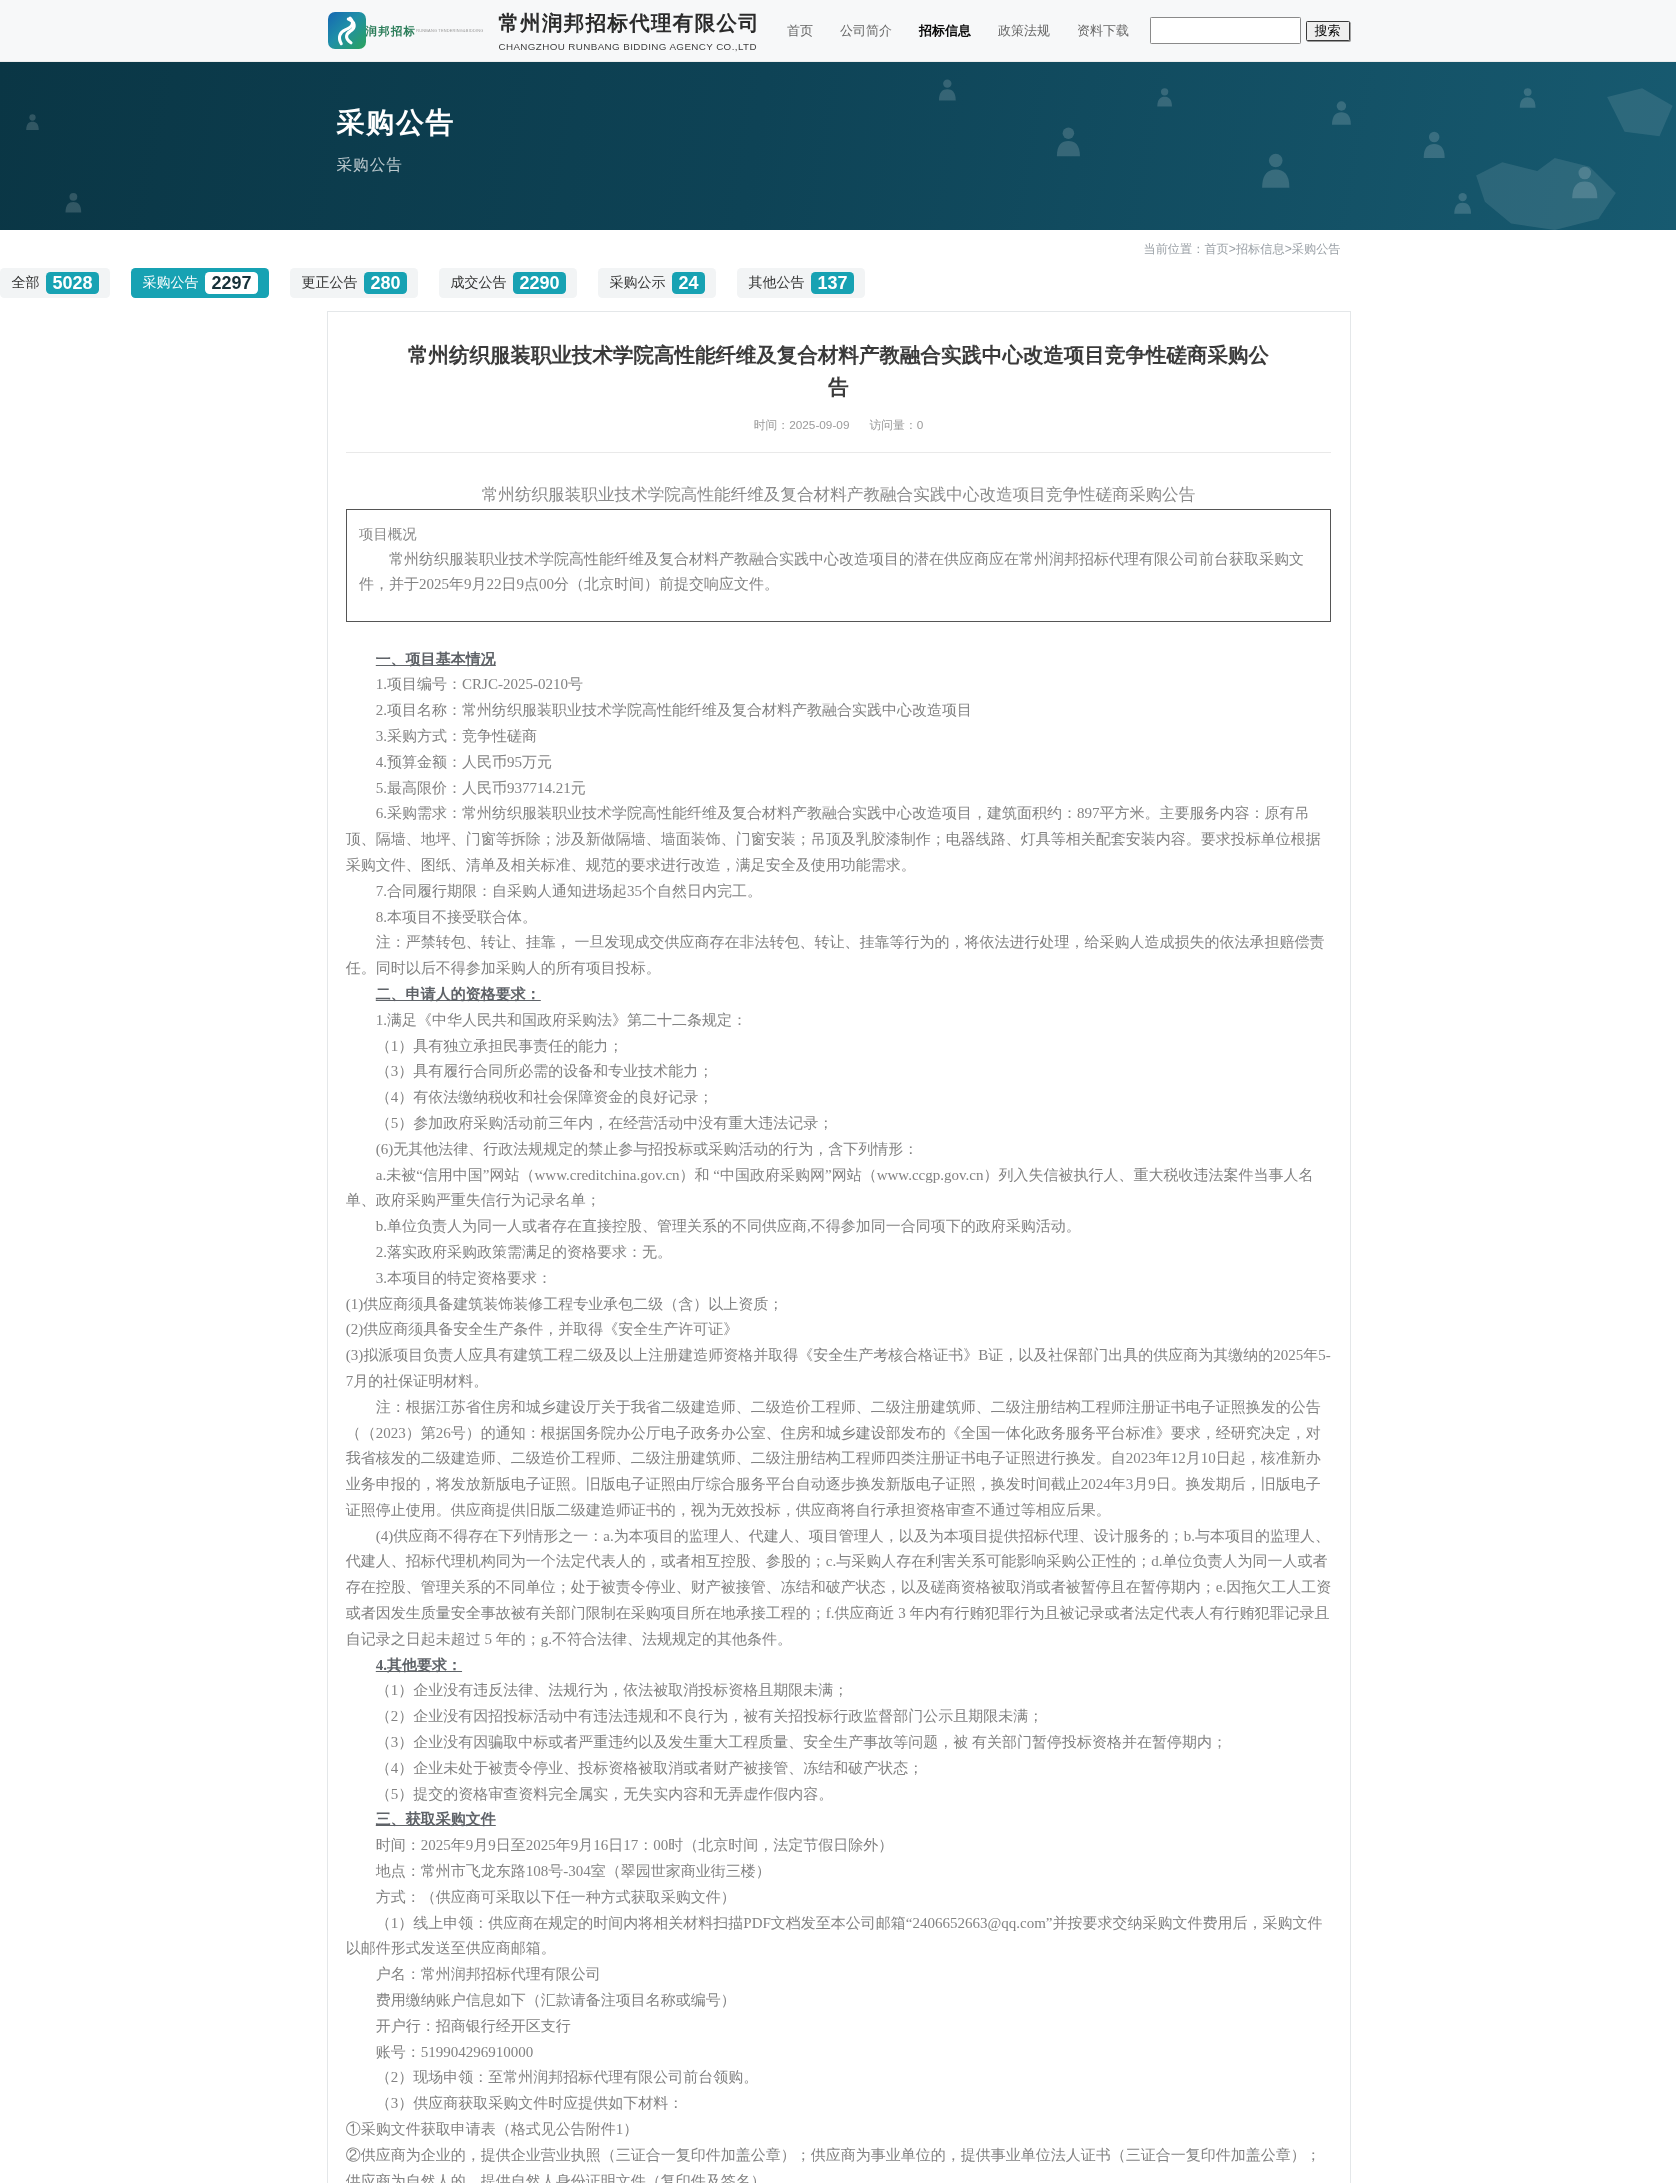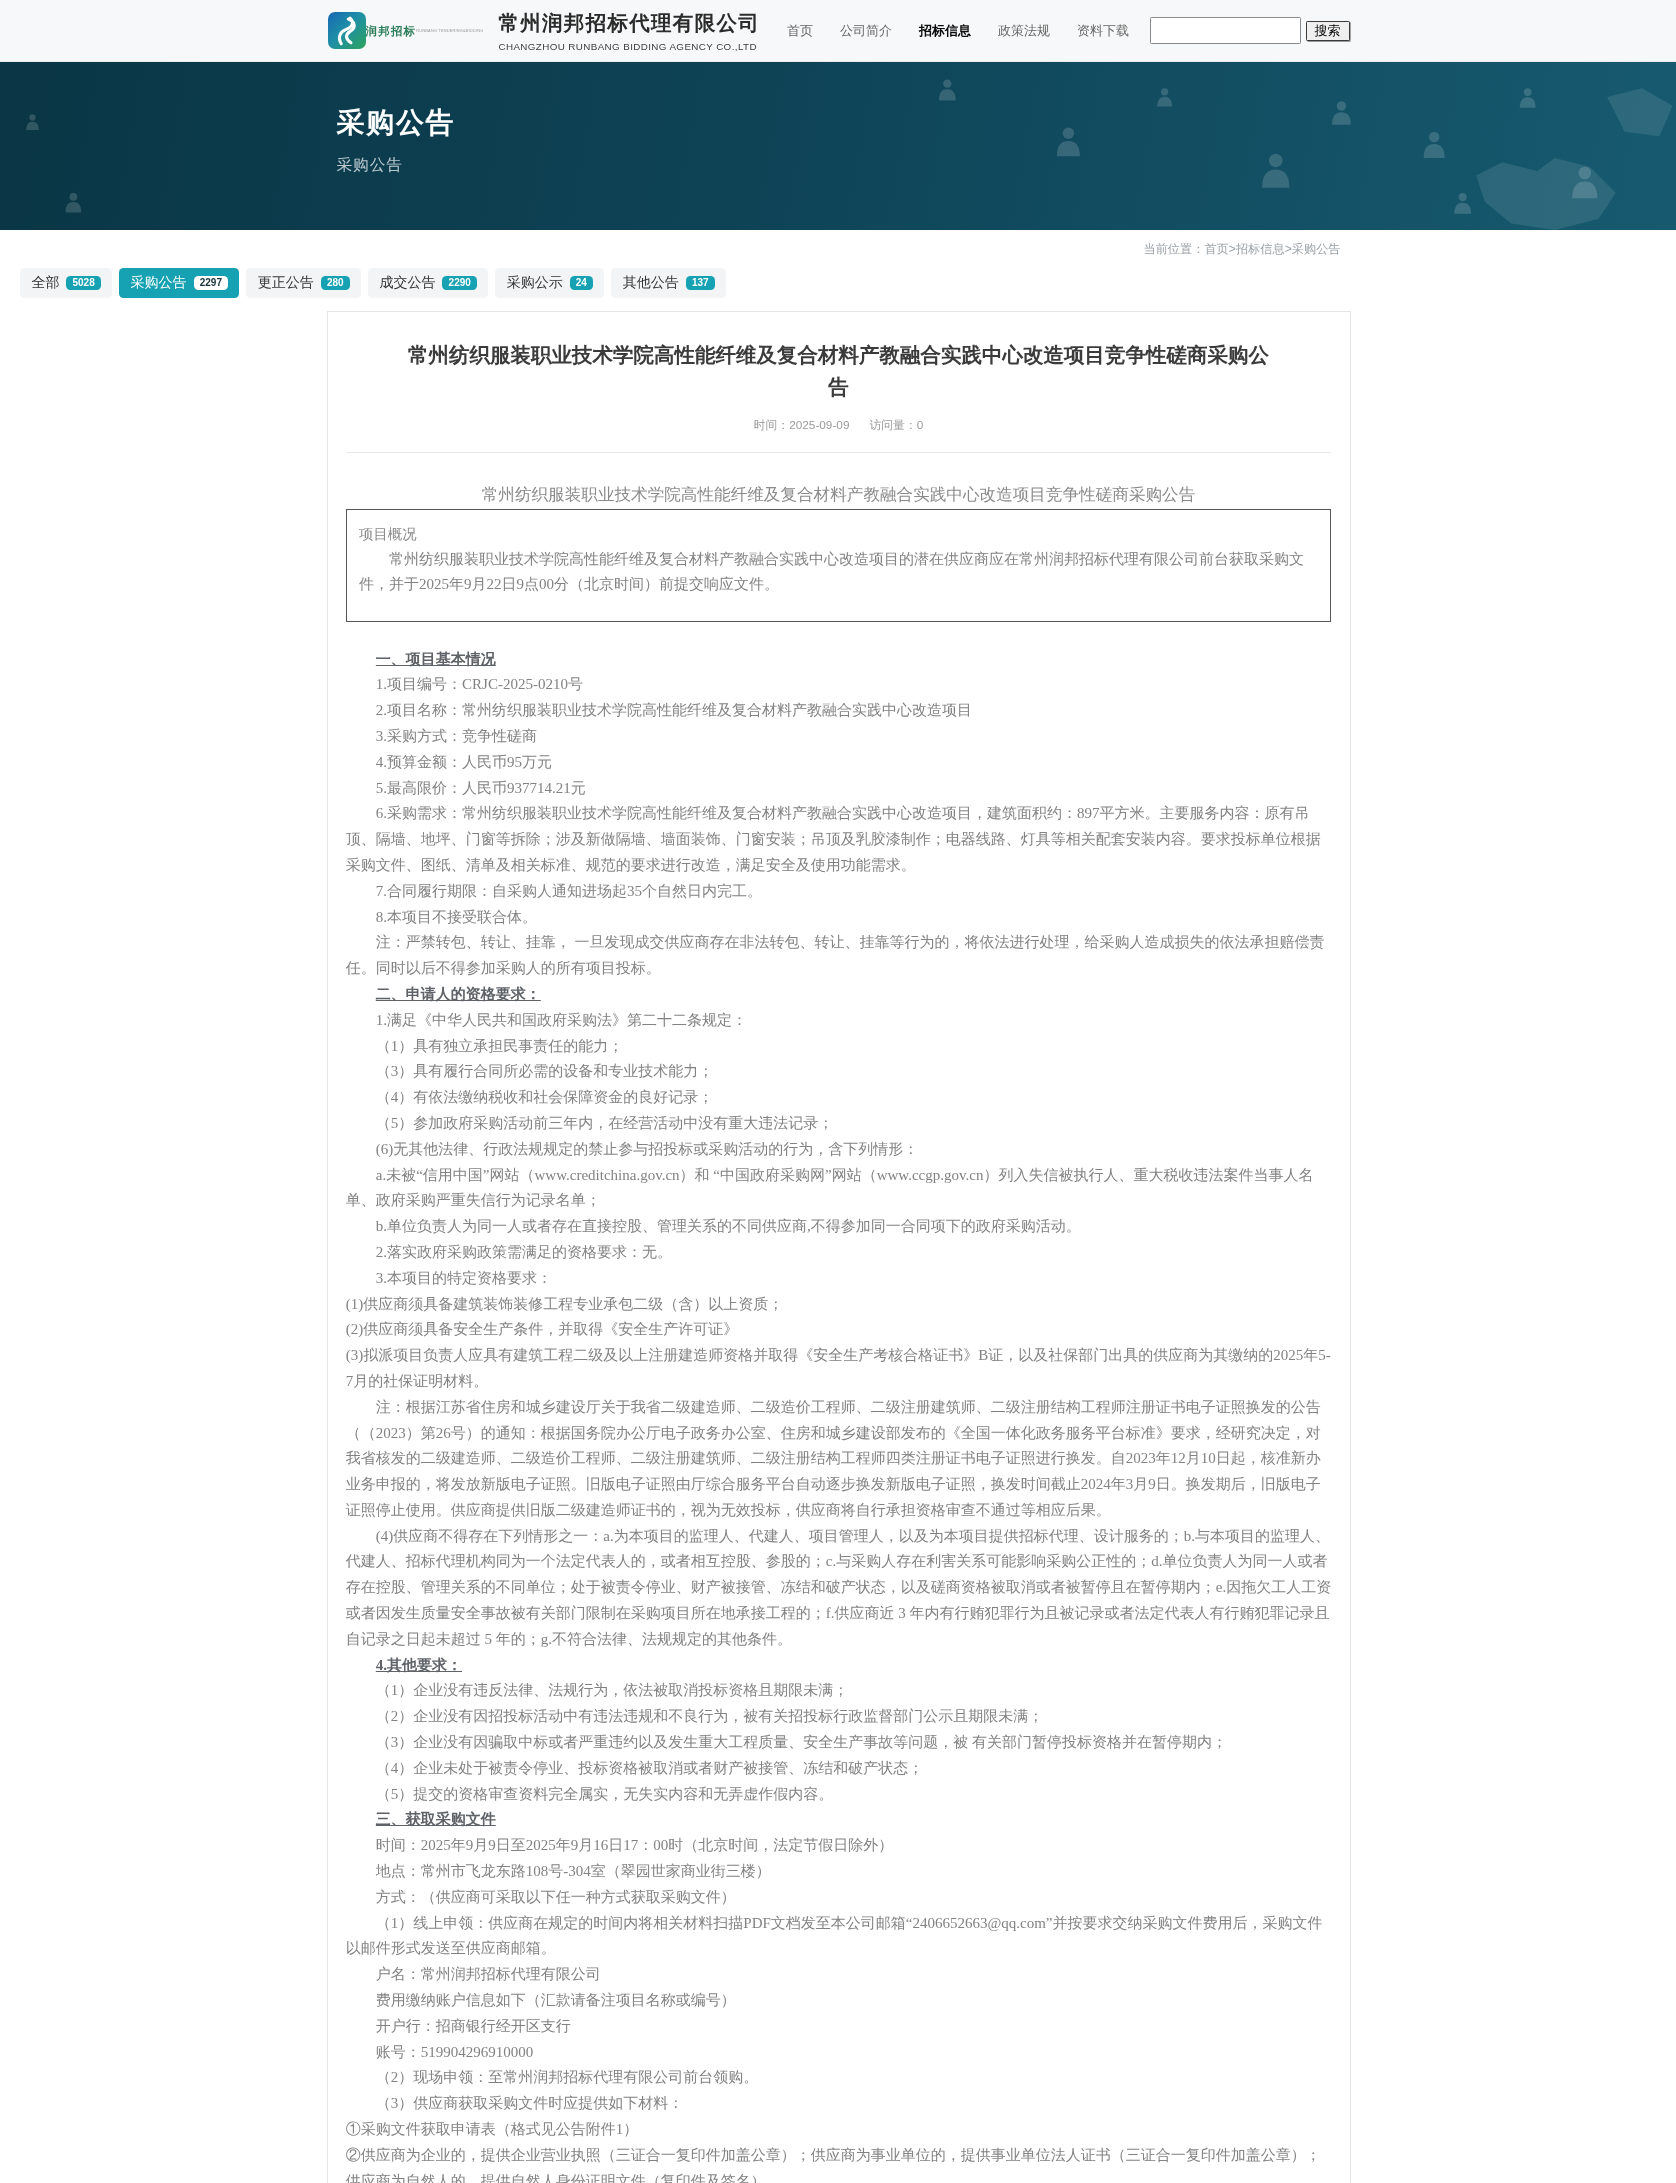--- a/index.html
+++ b/index.html
@@ -29,23 +29,23 @@
   .banner-deco{position:absolute;inset:0;width:100%;height:100%;}
   .banner-inner{position:relative;padding-top:42px;}
   .banner-title{font-size:28px;font-weight:bold;color:#ffffff;letter-spacing:1.7px;margin:0;}
   .banner-sub{font-size:15.7px;color:rgba(255,255,255,.72);margin-top:13px;letter-spacing:0.9px;}
 
   
   .breadcrumb-row{padding:11.4px 0 3.5px;text-align:right;font-size:12.2px;color:#9aa0a6;}
   .breadcrumb-row a{color:#9aa0a6;text-decoration:none;cursor:pointer;}
 
   
-  .tabs{display:flex;gap:7px;margin:6.1px 0 13px;padding-left:20px;}
+  .tabs{display:flex;gap:21px;margin:6.1px 0 13px;}
   .tab{display:inline-flex;align-items:center;gap:7px;height:30px;padding:0 11.4px;border-radius:4.4px;background:#f2f4f5;font-size:14px;color:#333;cursor:pointer;border:none;font-family:inherit;}
-  .tab .badge{background:#17a2b3;color:#fff;font-size:10px;font-weight:bold;border-radius:4.4px;padding:2.2px 6.1px;line-height:1;}
+  .tab .badge{background:#17a2b3;color:#fff;font-size:18px;font-weight:bold;border-radius:4.4px;padding:2.2px 6.1px;line-height:1;}
   .tab.active{background:#17a2b3;color:#fff;}
   .tab.active .badge{background:#ffffff;color:#17323a;}
 
   
   .card{width:1024px;margin:0 auto;background:#fff;border:0.4px solid #e4e7e9;box-sizing:border-box;padding:27px 18.3px 35px;}
   .card-title{font-size:20.5px;font-weight:bold;color:#3b3b3b;text-align:center;line-height:1.55;margin:0 57px;}
   .card-meta{display:flex;justify-content:center;gap:20px;margin-top:15px;font-size:11.8px;color:#9b9b9b;}
   .card-divider{border:none;border-top:0.4px solid #e9e9e9;margin:18.3px 0 0;}
 
   .article{margin-top:28px;font-family:"Liberation Serif","DejaVu Serif",serif;font-size:15px;color:#828282;line-height:1.72;}

